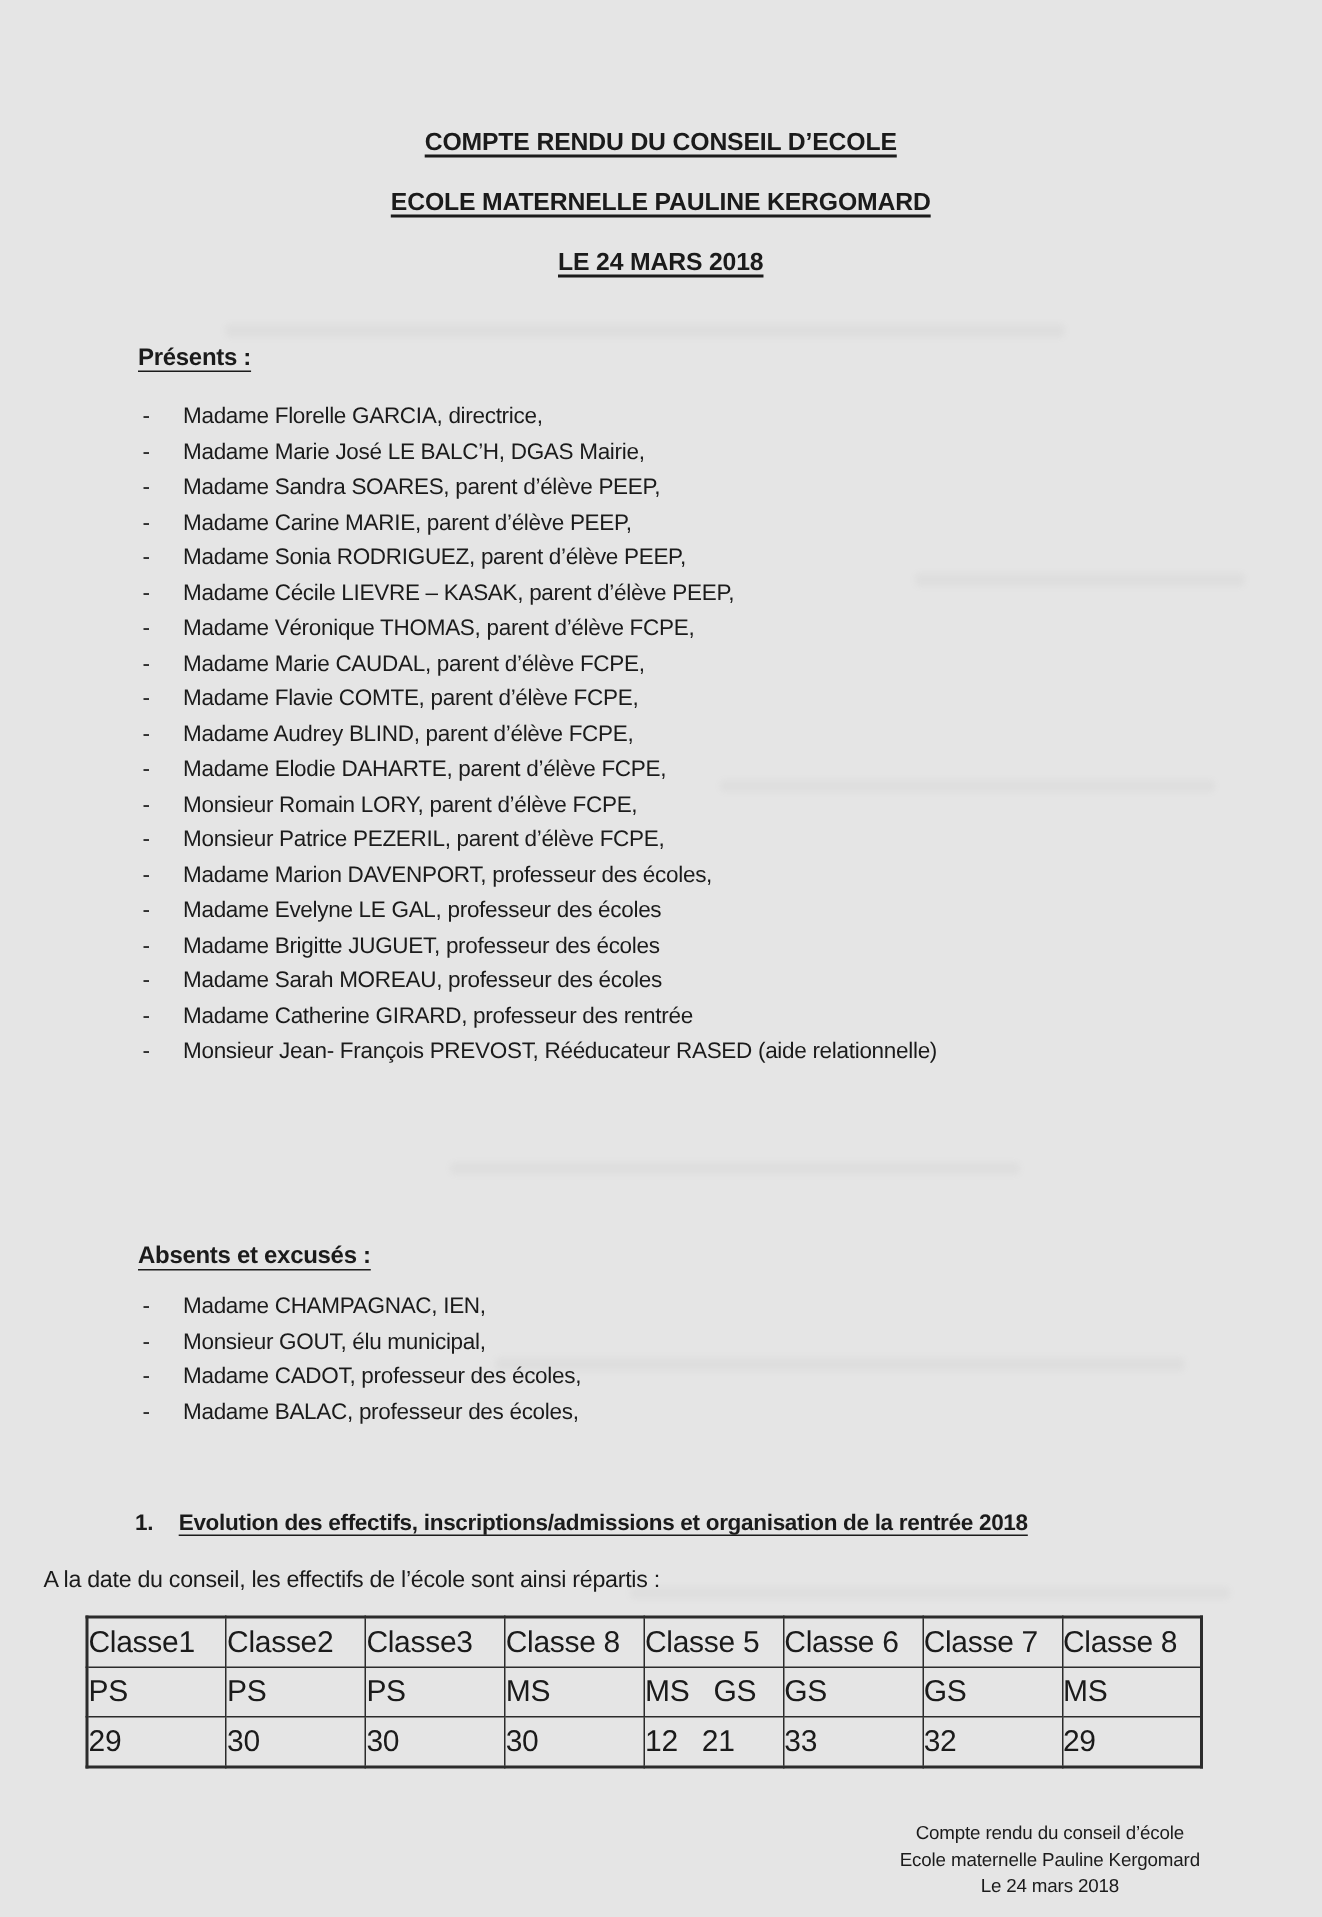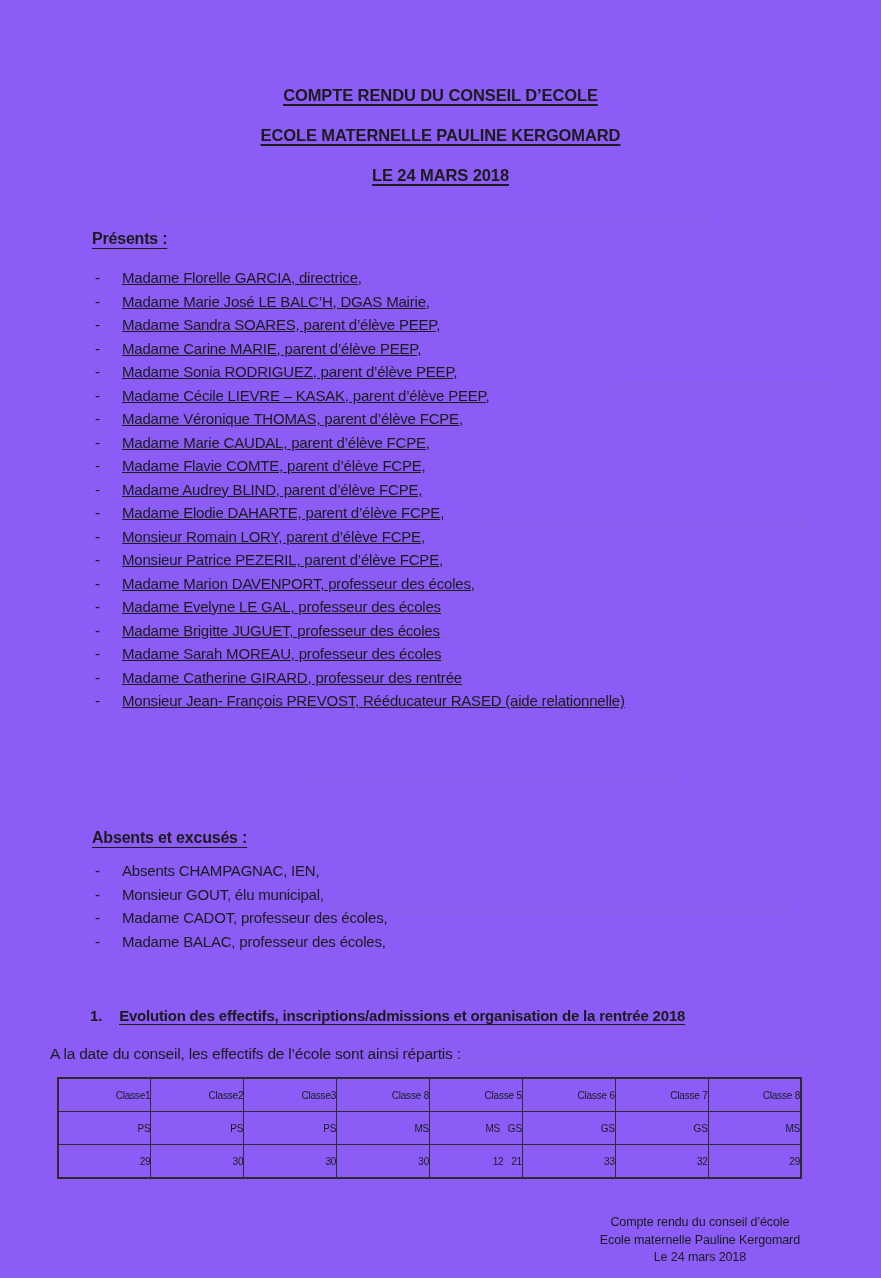--- a/index.html
+++ b/index.html
@@ -4,21 +4,21 @@
 <style>
   html, body {
     margin: 0;
     padding: 0;
     background: #ffffff;
   }
   .page {
     position: relative;
     width: 881px;
     height: 1278px;
-    background: #8b5cf6;
+    background: #e5e5e5;
     font-family: "Liberation Sans", "DejaVu Sans", sans-serif;
     color: #1b1b1b;
     letter-spacing: -0.2px;
     overflow: hidden;
   }
 
   
   .ghost {
     position: absolute;
     background: #8a8a8a;
@@ -61,21 +61,21 @@
 
   
   .dash-list {
     position: absolute;
     left: 95px;
     margin: 0;
     padding: 0;
     list-style: none;
     font-size: 15px;
   }
-  .presents-list { top: 266px; text-decoration: underline; }
+  .presents-list { top: 266px; }
   .absents-list  { top: 859px; }
   .dash-list li {
     position: relative;
     line-height: 23.5px;
     padding-left: 27px;
     white-space: nowrap;
   }
   .dash-list li::before {
     content: "-";
     position: absolute;
@@ -93,43 +93,43 @@
     white-space: nowrap;
   }
   .section1 .sec-num { margin-right: 17px; }
   .section1 .sec-title {
     text-decoration: underline;
     text-underline-offset: 3px;
   }
   .intro-line {
     position: absolute;
     top: 1045px;
-    left: 50px;
+    left: 29px;
     font-size: 15.5px;
     white-space: nowrap;
   }
 
   
   .table-wrap {
     position: absolute;
     top: 1077px;
     left: 57px;
   }
   table.effectifs {
     border-collapse: collapse;
     table-layout: fixed;
     width: 745px;
     border: 2px solid #2c2c2c;
   }
   table.effectifs td {
     border: 1px solid #2c2c2c;
     height: 32px;
-    text-align: right;
+    text-align: left;
     vertical-align: middle;
-    font-size: 10px;
+    font-size: 20px;
     white-space: pre;
     padding: 0;
   }
 
   
   .footer {
     position: absolute;
     top: 1214px;
     right: 81px;
     text-align: center;
@@ -174,21 +174,21 @@
     <li><span>Madame Marion DAVENPORT, professeur des écoles,</span></li>
     <li><span>Madame Evelyne LE GAL, professeur des écoles</span></li>
     <li><span>Madame Brigitte JUGUET, professeur des écoles</span></li>
     <li><span>Madame Sarah MOREAU, professeur des écoles</span></li>
     <li><span>Madame Catherine GIRARD, professeur des rentrée</span></li>
     <li><span>Monsieur Jean- François PREVOST, Rééducateur RASED (aide relationnelle)</span></li>
   </ul>
 
   <div class="sec-heading absents-heading">Absents et excusés :</div>
   <ul class="dash-list absents-list">
-    <li><span>Absents CHAMPAGNAC, IEN,</span></li>
+    <li><span>Madame CHAMPAGNAC, IEN,</span></li>
     <li><span>Monsieur GOUT, élu municipal,</span></li>
     <li><span>Madame CADOT, professeur des écoles,</span></li>
     <li><span>Madame BALAC, professeur des écoles,</span></li>
   </ul>
 
   <div class="section1">
     <span class="sec-num">1.</span><span class="sec-title">Evolution des effectifs, inscriptions/admissions et organisation de la rentrée 2018</span>
   </div>
   <div class="intro-line">A la date du conseil, les effectifs de l’école sont ainsi répartis :</div>
 

